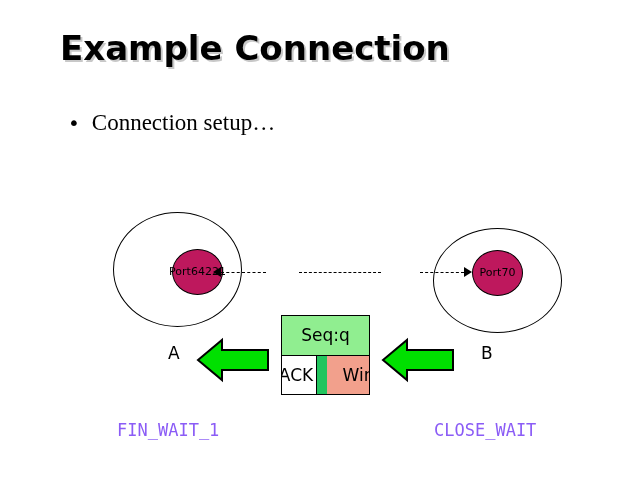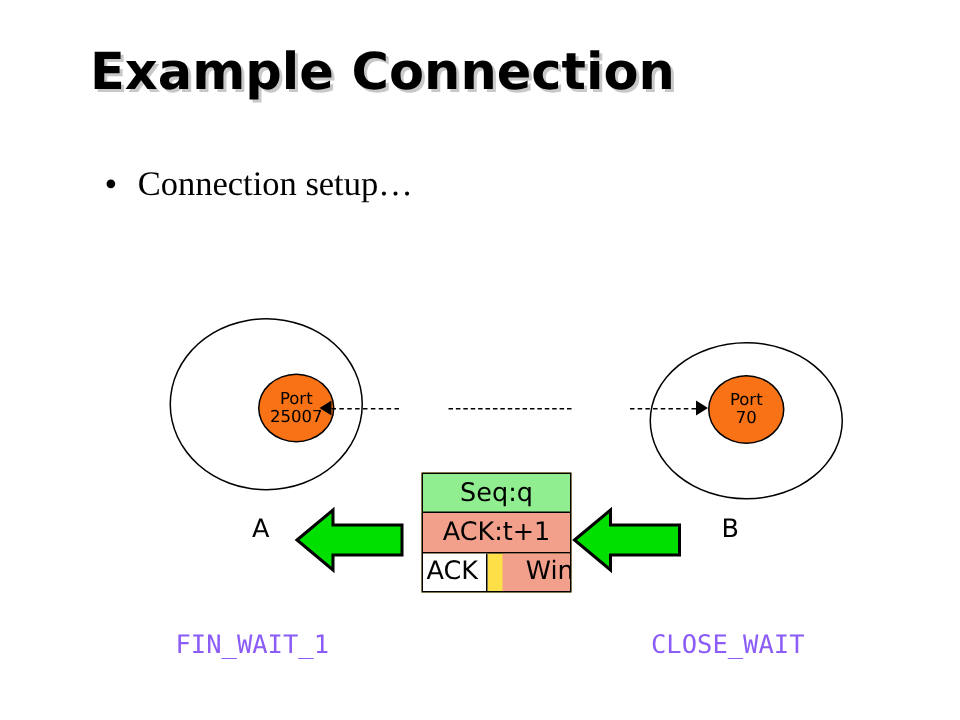--- a/index.html
+++ b/index.html
@@ -54,23 +54,22 @@
   .host-outer {
     position: absolute;
     border: 1.3px solid #000000;
     border-radius: 50%;
     background: transparent;
   }
   .host-inner {
     position: absolute;
     border: 1.3px solid #000000;
     border-radius: 50%;
-    background: #f97316;
-    display: flex;
-    flex-direction: column;
+    background: #be185d;
+    display: flex;
     align-items: center;
     justify-content: center;
     line-height: 1.08;
   }
   .host-inner span {
     font-size: 11px;
     color: #000000;
     white-space: nowrap;
   }
 
@@ -116,25 +115,25 @@
     border-bottom: 5px solid transparent;
   }
   #dash-arrow-left  { left: 213px; top: 267px; border-right: 8px solid #000000; }
   #dash-arrow-right { left: 464px; top: 267px; border-left: 8px solid #000000; }
 
   
   #packet-box {
     position: absolute;
     left: 281px;
     top: 315px;
-    width: 100px;
+    width: 89px;
     height: 80px;
     border: 1.6px solid #000000;
     box-sizing: border-box;
-    background: #fde047;
+    background: #22c55e;
     display: flex;
     flex-direction: column;
   }
   .packet-row {
     flex: 1 1 0;
     display: flex;
     align-items: center;
     justify-content: center;
     font-size: 17px;
     color: #000000;
@@ -188,21 +187,21 @@
   <div id="slide-title">Example Connection</div>
 
   <div id="bullet-row">
     <span id="bullet-marker">•</span>
     <span id="bullet-text">Connection setup…</span>
   </div>
 
   <div id="host-a-outer" class="host-outer"></div>
   <div id="host-a-inner" class="host-inner">
     <span>Port</span>
-    <span>25007</span>
+    <span>64221</span>
   </div>
   <div id="host-a-letter" class="host-letter">A</div>
   <div id="state-a" class="state-label">FIN_WAIT_1</div>
 
   <div id="host-b-outer" class="host-outer"></div>
   <div id="host-b-inner" class="host-inner">
     <span>Port</span>
     <span>70</span>
   </div>
   <div id="host-b-letter" class="host-letter">B</div>
@@ -221,20 +220,19 @@
   </div>
 
   <div id="arrow-right" class="big-arrow">
     <svg width="74" height="47" viewBox="0 0 74 47">
       <polygon points="2,24 26,4 26,14 72,14 72,34 26,34 26,44" fill="#00e000" stroke="#000000" stroke-width="2" stroke-linejoin="miter"></polygon>
     </svg>
   </div>
 
   <div id="packet-box">
     <div id="packet-row-seq" class="packet-row">Seq:q</div>
-    <div id="packet-row-ack" class="packet-row">ACK:t+1</div>
     <div id="packet-row-flags" class="packet-row">
       <div id="packet-cell-ack">ACK</div>
       <div id="packet-cell-win">Win</div>
     </div>
   </div>
 
 </div>
 
 </body></html>

